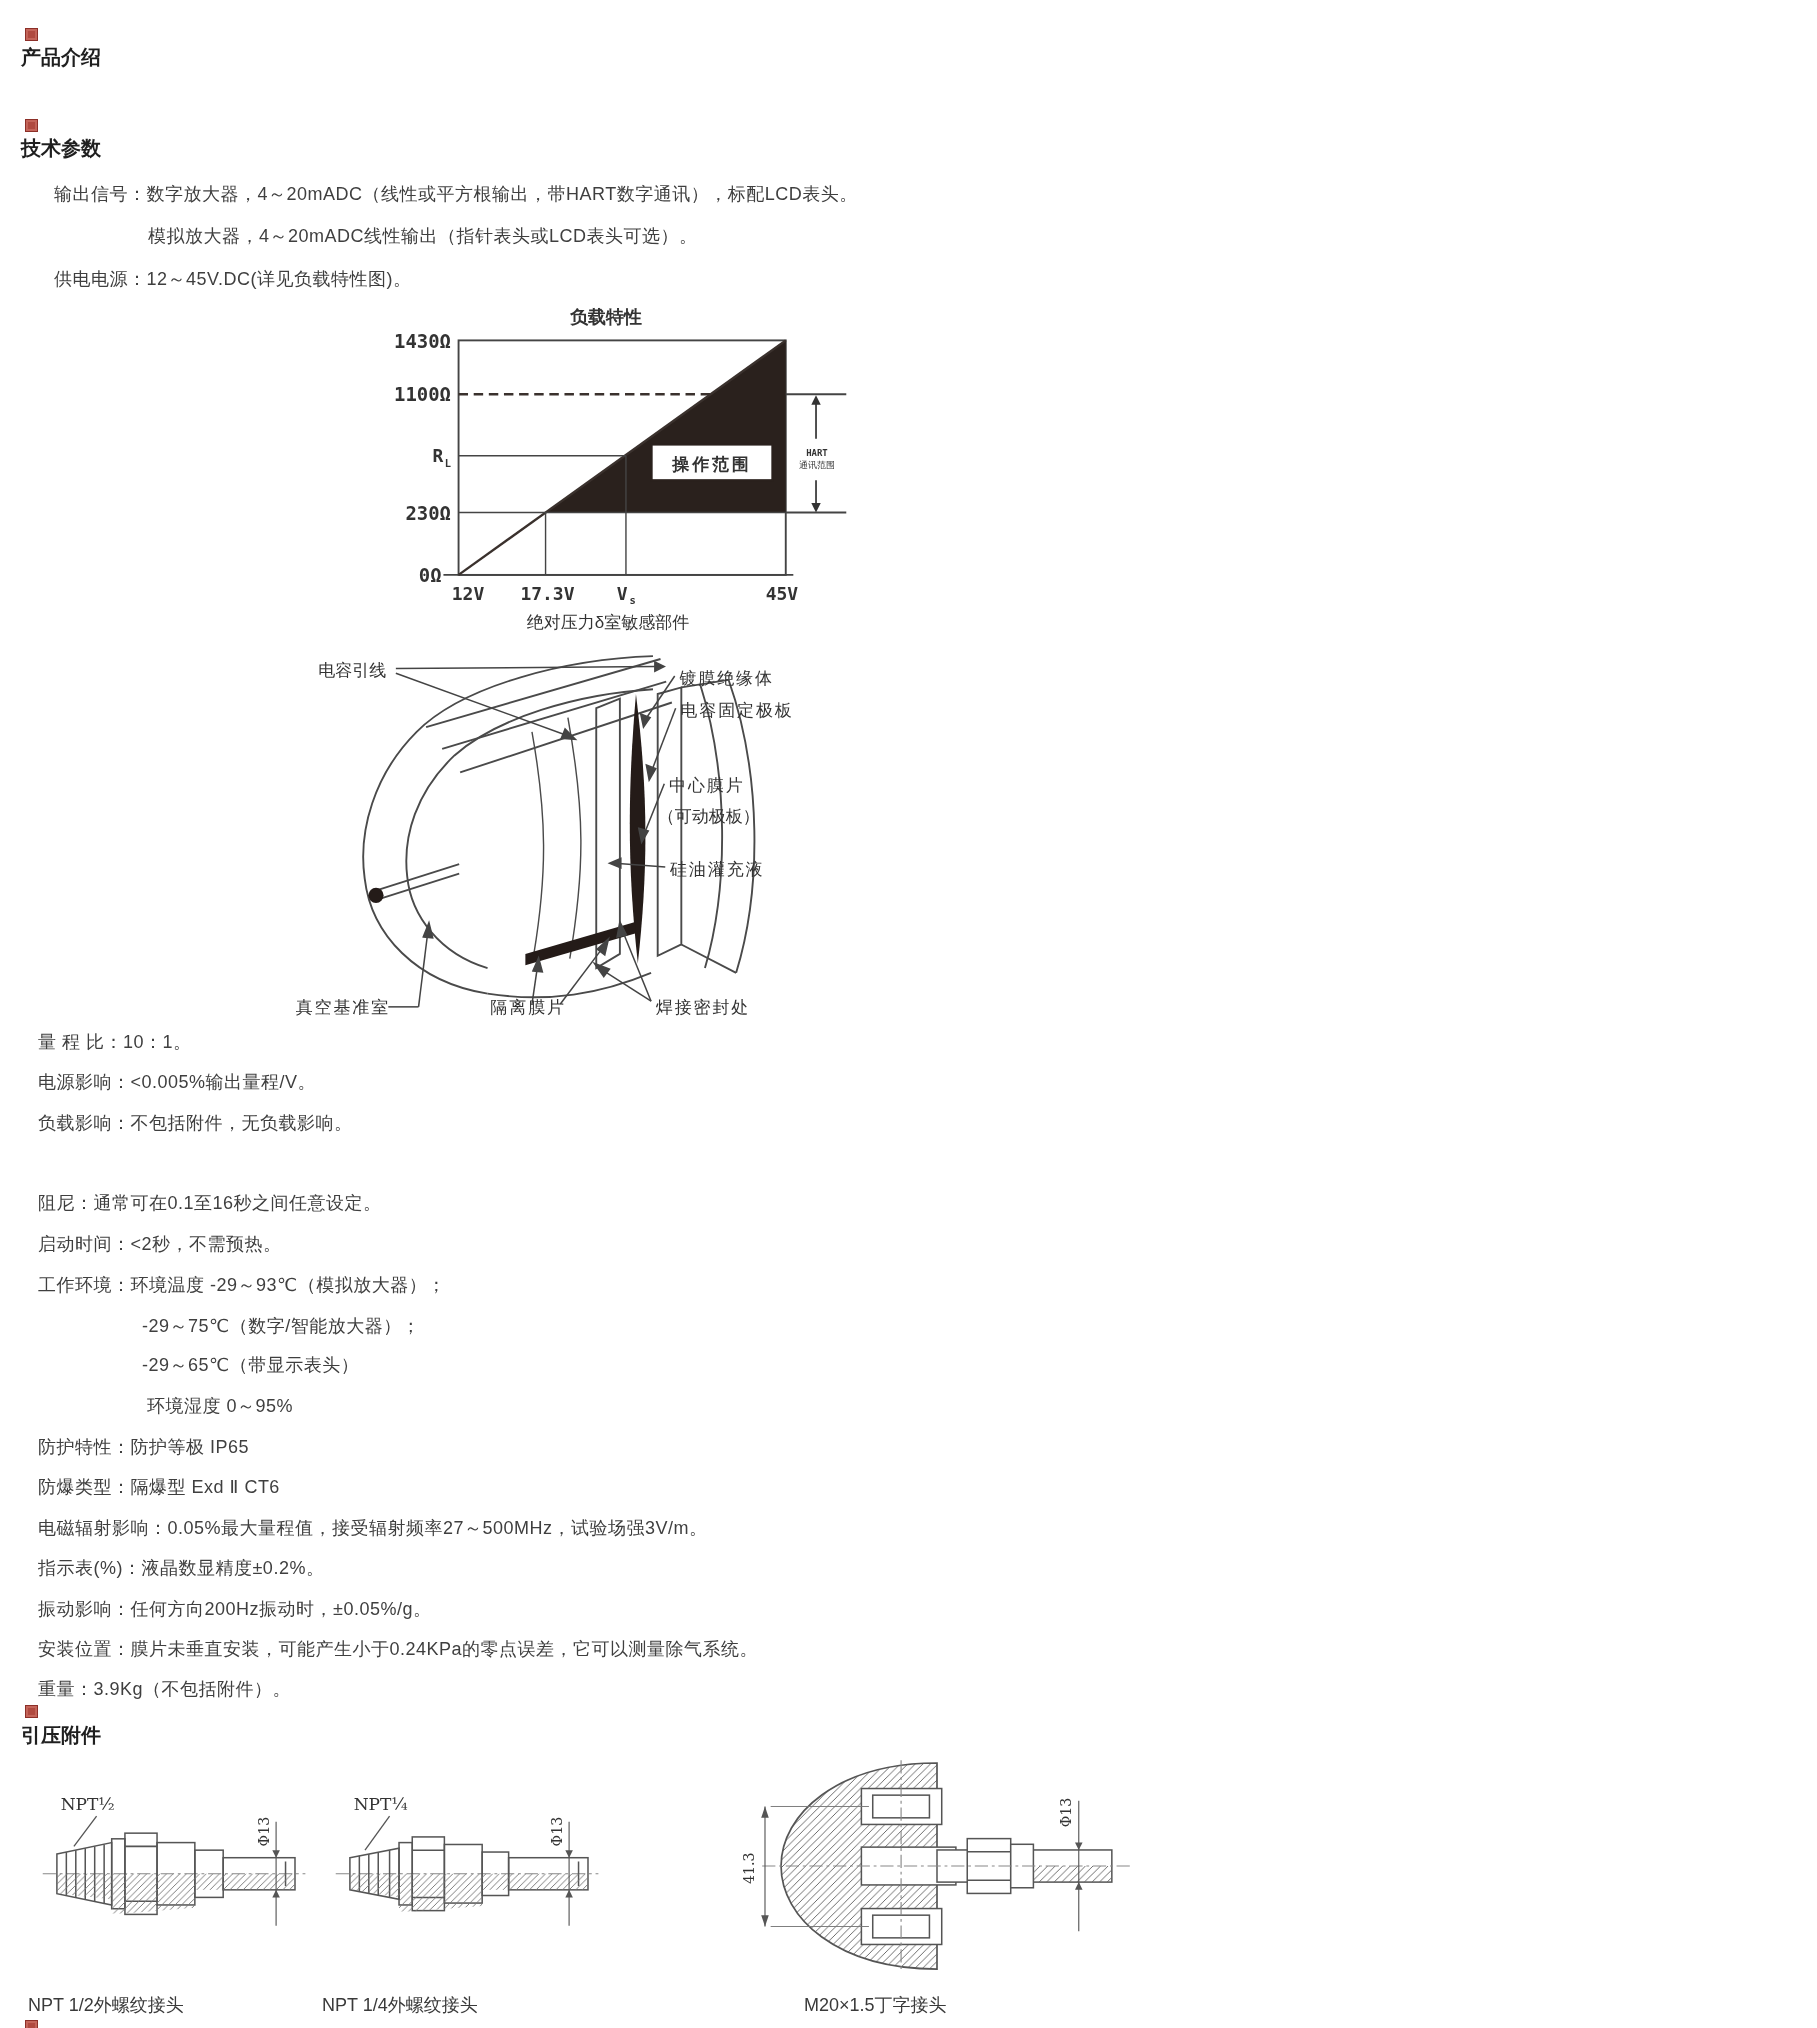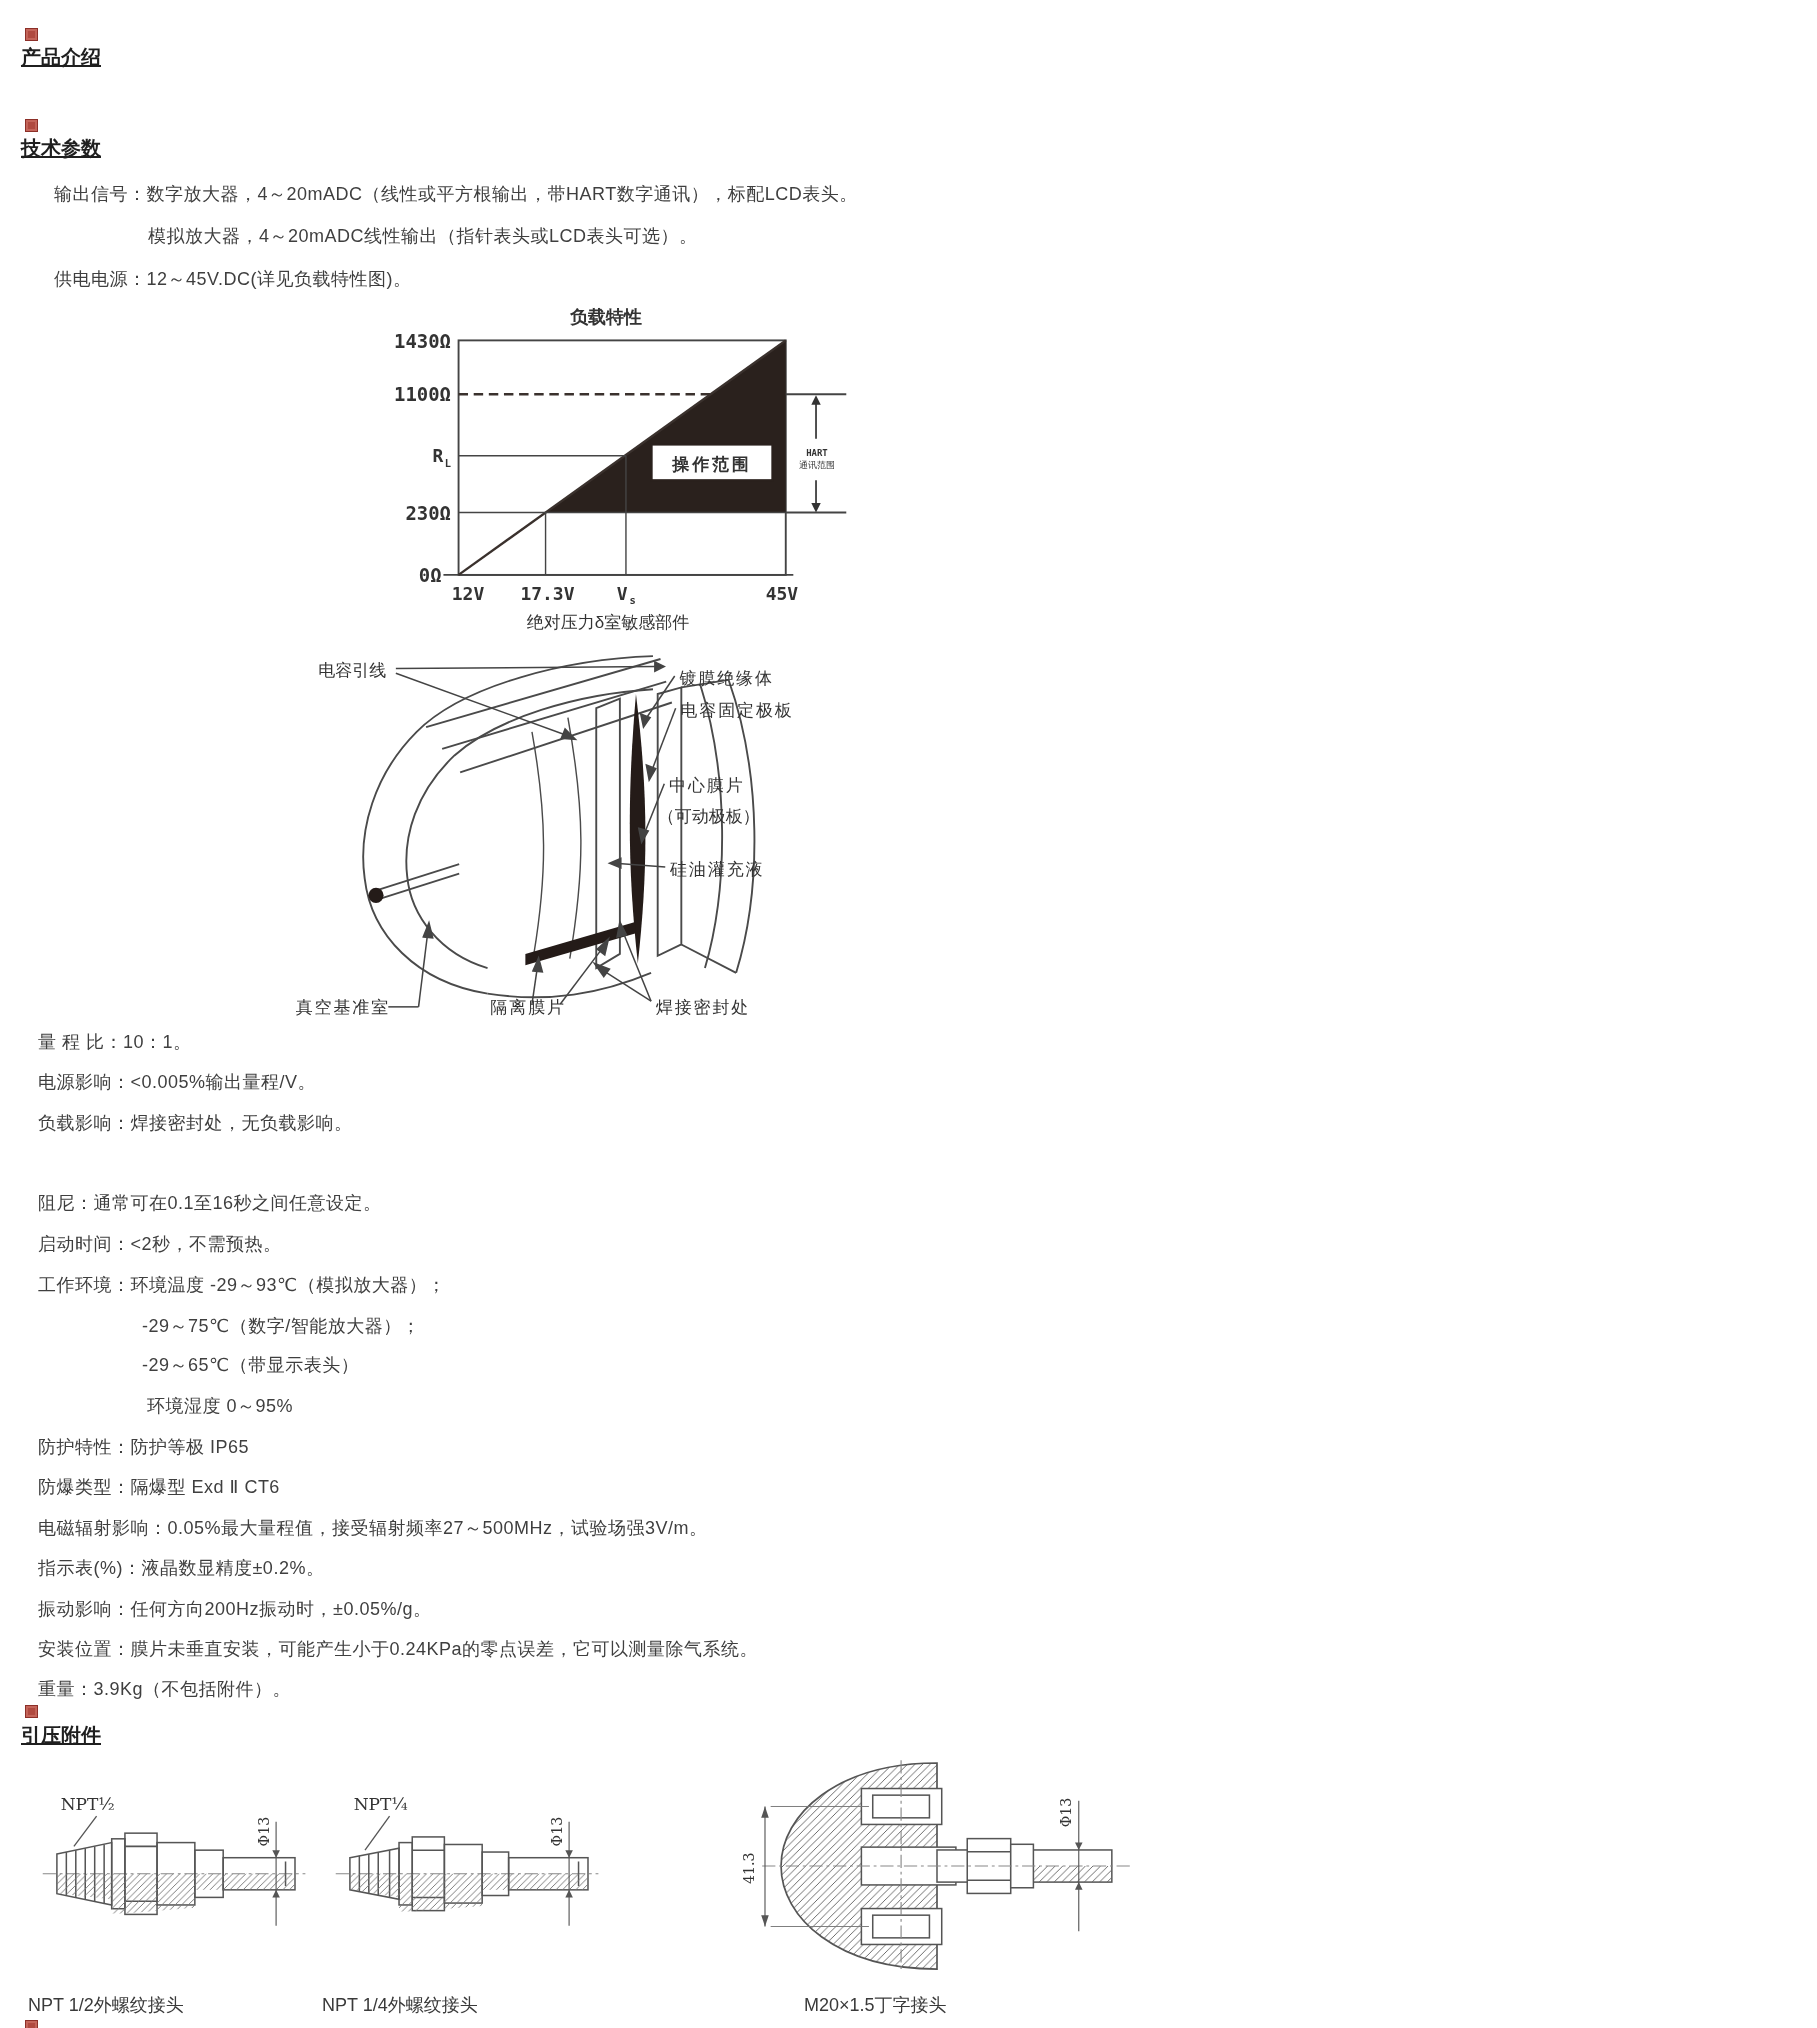--- a/index.html
+++ b/index.html
@@ -1,21 +1,21 @@
 <!DOCTYPE html>
 <html style="font-size:15px"><head>
 <meta charset="utf-8">
 <style>
   html,body{margin:0;padding:0;background:#ffffff;}
   .page{position:relative;width:1817px;height:2028px;background:#ffffff;overflow:hidden;
         font-family:"Liberation Sans","DejaVu Sans",sans-serif;color:#3f3f3f;}
   .abs{position:absolute;white-space:nowrap;}
   .bullet{position:absolute;width:11.4px;height:11.4px;background:#b04a40;border:0.9px solid #8c2f28;
           box-shadow:inset 0 0 0 1.9px #c4655a;}
-  .h{position:absolute;font-size:20px;font-weight:bold;color:#1f1f1f;white-space:nowrap;text-decoration:underline;}
+  .h{position:absolute;font-size:20px;font-weight:bold;color:#1f1f1f;white-space:nowrap;}
   .line{position:absolute;font-size:18px;color:#3f3f3f;white-space:nowrap;letter-spacing:0.5px;}
   .caption{position:absolute;font-size:18px;color:#3a3a3a;text-align:left;white-space:nowrap;}
   svg text{fill:#333;}
   .svgcn{font-family:"Liberation Sans","DejaVu Sans",sans-serif;}
   .svgmono{font-family:"DejaVu Sans Mono",monospace;font-weight:bold;}
 </style>
 </head>
 <body>
 
 <div class="page">
@@ -135,21 +135,21 @@
     <text x="407" y="158" font-size="18" class="svgcn" letter-spacing="2">中心膜片</text>
     <text x="395" y="190" font-size="18" class="svgcn">（可动极板）</text>
     <text x="408" y="246" font-size="18" class="svgcn" letter-spacing="2">硅油灌充液</text>
     <text x="393" y="392" font-size="18" class="svgcn" letter-spacing="2">焊接密封处</text>
     <text x="12" y="392" font-size="18" class="svgcn" letter-spacing="2">真空基准室</text>
     <text x="218" y="392" font-size="18" class="svgcn" letter-spacing="2">隔离膜片</text>
   </svg>
 
   <div class="line" style="left:38px;top:1030px">量 程 比：10：1。</div>
   <div class="line" style="left:38px;top:1070px">电源影响：&lt;0.005%输出量程/V。</div>
-  <div class="line" style="left:38px;top:1111px">负载影响：焊接密封处，无负载影响。</div>
+  <div class="line" style="left:38px;top:1111px">负载影响：不包括附件，无负载影响。</div>
   <div class="line" style="left:38px;top:1191px">阻尼：通常可在0.1至16秒之间任意设定。</div>
   <div class="line" style="left:38px;top:1232px">启动时间：&lt;2秒，不需预热。</div>
   <div class="line" style="left:38px;top:1273px">工作环境：环境温度  -29～93℃（模拟放大器）；</div>
   <div class="line" style="left:142px;top:1314px">-29～75℃（数字/智能放大器）；</div>
   <div class="line" style="left:142px;top:1353px">-29～65℃（带显示表头）</div>
   <div class="line" style="left:147px;top:1394px">环境湿度  0～95%</div>
   <div class="line" style="left:38px;top:1435px">防护特性：防护等极  IP65</div>
   <div class="line" style="left:38px;top:1475px">防爆类型：隔爆型    Exd Ⅱ CT6</div>
   <div class="line" style="left:38px;top:1516px">电磁辐射影响：0.05%最大量程值，接受辐射频率27～500MHz，试验场强3V/m。</div>
   <div class="line" style="left:38px;top:1556px">指示表(%)：液晶数显精度±0.2%。</div>

